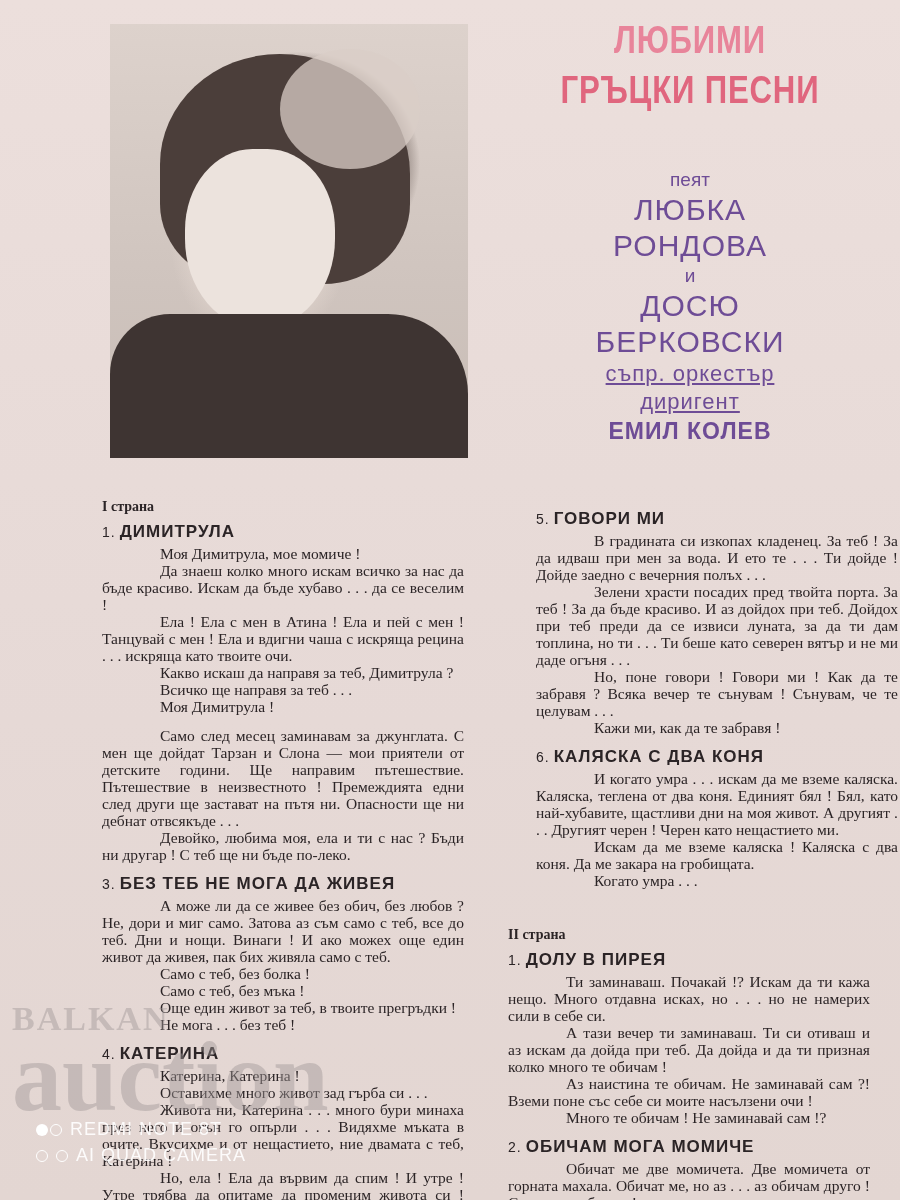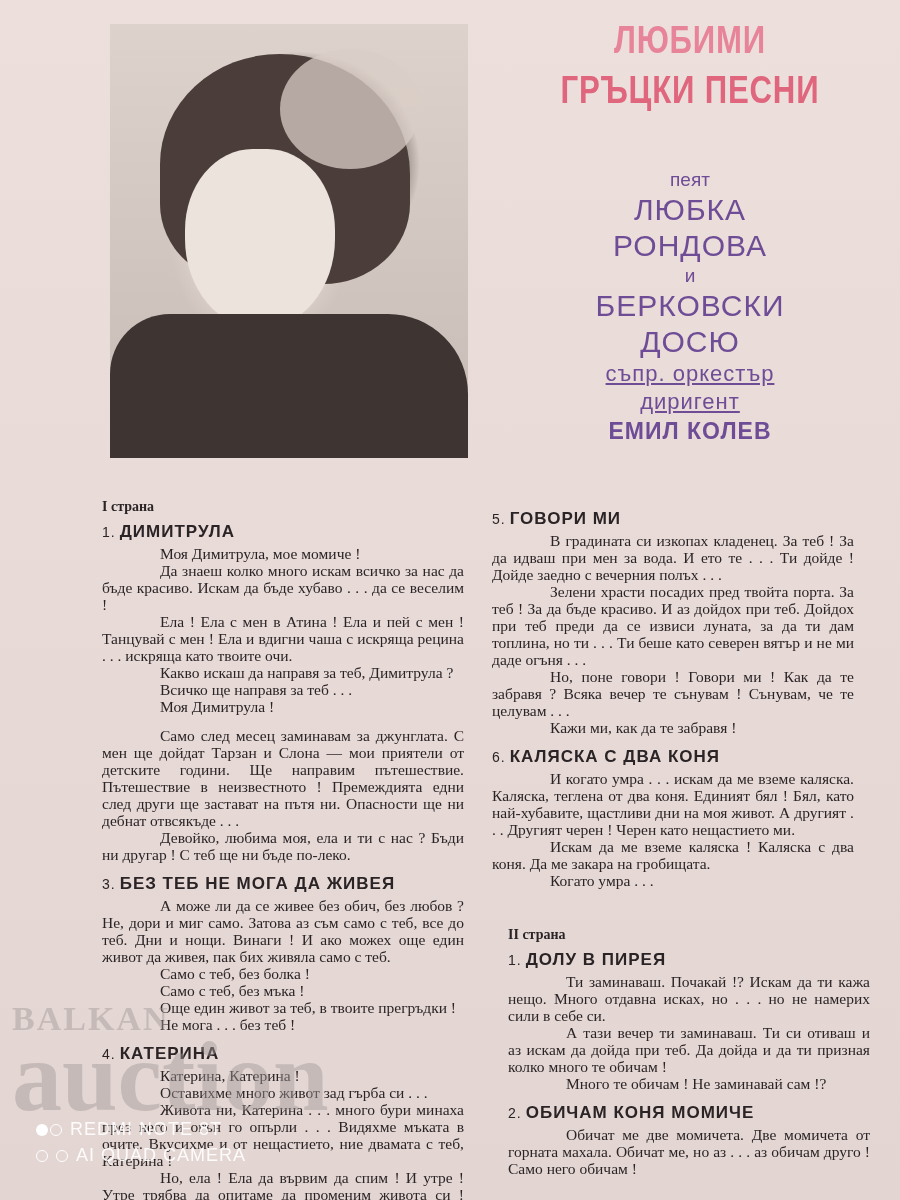--- a/index.html
+++ b/index.html
@@ -47,22 +47,22 @@
   <div class="title-block">
     <div class="t1">ЛЮБИМИ</div>
     <div class="t2">ГРЪЦКИ ПЕСНИ</div>
   </div>
 
   <div class="credits">
     <div class="c-small">пеят</div>
     <div class="c-big">ЛЮБКА</div>
     <div class="c-big">РОНДОВА</div>
     <div class="c-small">и</div>
+    <div class="c-big">ДОСЮ</div>
     <div class="c-big">БЕРКОВСКИ</div>
-    <div class="c-big">ДОСЮ</div>
     <div class="c-mid">съпр. оркестър</div>
     <div class="c-mid">диригент</div>
     <div class="c-name2">ЕМИЛ КОЛЕВ</div>
   </div>
 
   <div class="col" style="left:102px;top:498px;width:362px;">
     <div class="side-label">I страна</div>
 
     <div class="song">
       <div class="song-title"><span class="num">1.</span><span>ДИМИТРУЛА</span></div>
@@ -91,21 +91,21 @@
     <div class="song">
       <div class="song-title"><span class="num">4.</span><span>КАТЕРИНА</span></div>
       <p class="para noindent">Катерина, Катерина !</p>
       <p class="para noindent">Оставихме много живот зад гърба си . . .</p>
       <p class="para">Живота ни, Катерина . . . много бури минаха през него и огън го опърли . . . Видяхме мъката в очите. Вкусихме и от нещастието, ние двамата с теб, Катерина !</p>
       <p class="para">Но, ела ! Ела да вървим да спим ! И утре ! Утре трябва да опитаме да променим живота си ! Изведнъж той да стане по-хубав . . .</p>
 
     </div>
   </div>
 
-  <div class="col" style="left:492px;top:510px;width:362px;">
+  <div class="col" style="left:536px;top:510px;width:362px;">
     <div class="song">
       <div class="song-title"><span class="num">5.</span><span>ГОВОРИ МИ</span></div>
       <p class="para">В градината си изкопах кладенец. За теб ! За да идваш при мен за вода. И ето те . . . Ти дойде ! Дойде заедно с вечерния полъх . . .</p>
       <p class="para">Зелени храсти посадих пред твойта порта. За теб ! За да бъде красиво. И аз дойдох при теб. Дойдох при теб преди да се извиси луната, за да ти дам топлина, но ти . . . Ти беше като северен вятър и не ми даде огъня . . .</p>
       <p class="para">Но, поне говори ! Говори ми ! Как да те забравя ? Всяка вечер те сънувам ! Сънувам, че те целувам . . .</p>
       <p class="para noindent">Кажи ми, как да те забравя !</p>
     </div>
 
     <div class="song">
       <div class="song-title"><span class="num">6.</span><span>КАЛЯСКА С ДВА КОНЯ</span></div>
@@ -115,25 +115,26 @@
     </div>
   </div>
 
   <div class="col" style="left:508px;top:926px;width:362px;">
     <div class="side-label">II страна</div>
 
     <div class="song">
       <div class="song-title"><span class="num">1.</span><span>ДОЛУ В ПИРЕЯ</span></div>
       <p class="para">Ти заминаваш. Почакай !? Искам да ти кажа нещо. Много отдавна исках, но . . . но не намерих сили в себе си.</p>
       <p class="para">А тази вечер ти заминаваш. Ти си отиваш и аз искам да дойда при теб. Да дойда и да ти призная колко много те обичам !</p>
+      <p class="para">Аз наистина те обичам. Не заминавай сам ?! Вземи поне със себе си моите насълзени очи !</p>
       <p class="para noindent">Много те обичам ! Не заминавай сам !?</p>
     </div>
 
     <div class="song">
-      <div class="song-title"><span class="num">2.</span><span>ОБИЧАМ КОНЯ МОМИЧЕ</span></div>
+      <div class="song-title"><span class="num">2.</span><span>ОБИЧАМ МОГА МОМИЧЕ</span></div>
       <p class="para">Обичат ме две момичета. Две момичета от горната махала. Обичат ме, но аз . . . аз обичам друго ! Само него обичам !</p>
     </div>
   </div>
 
   <div class="watermark">
     <div class="wm1">BALKAN</div>
     <div class="wm2">auction</div>
   </div>
 
   <div class="camera">

